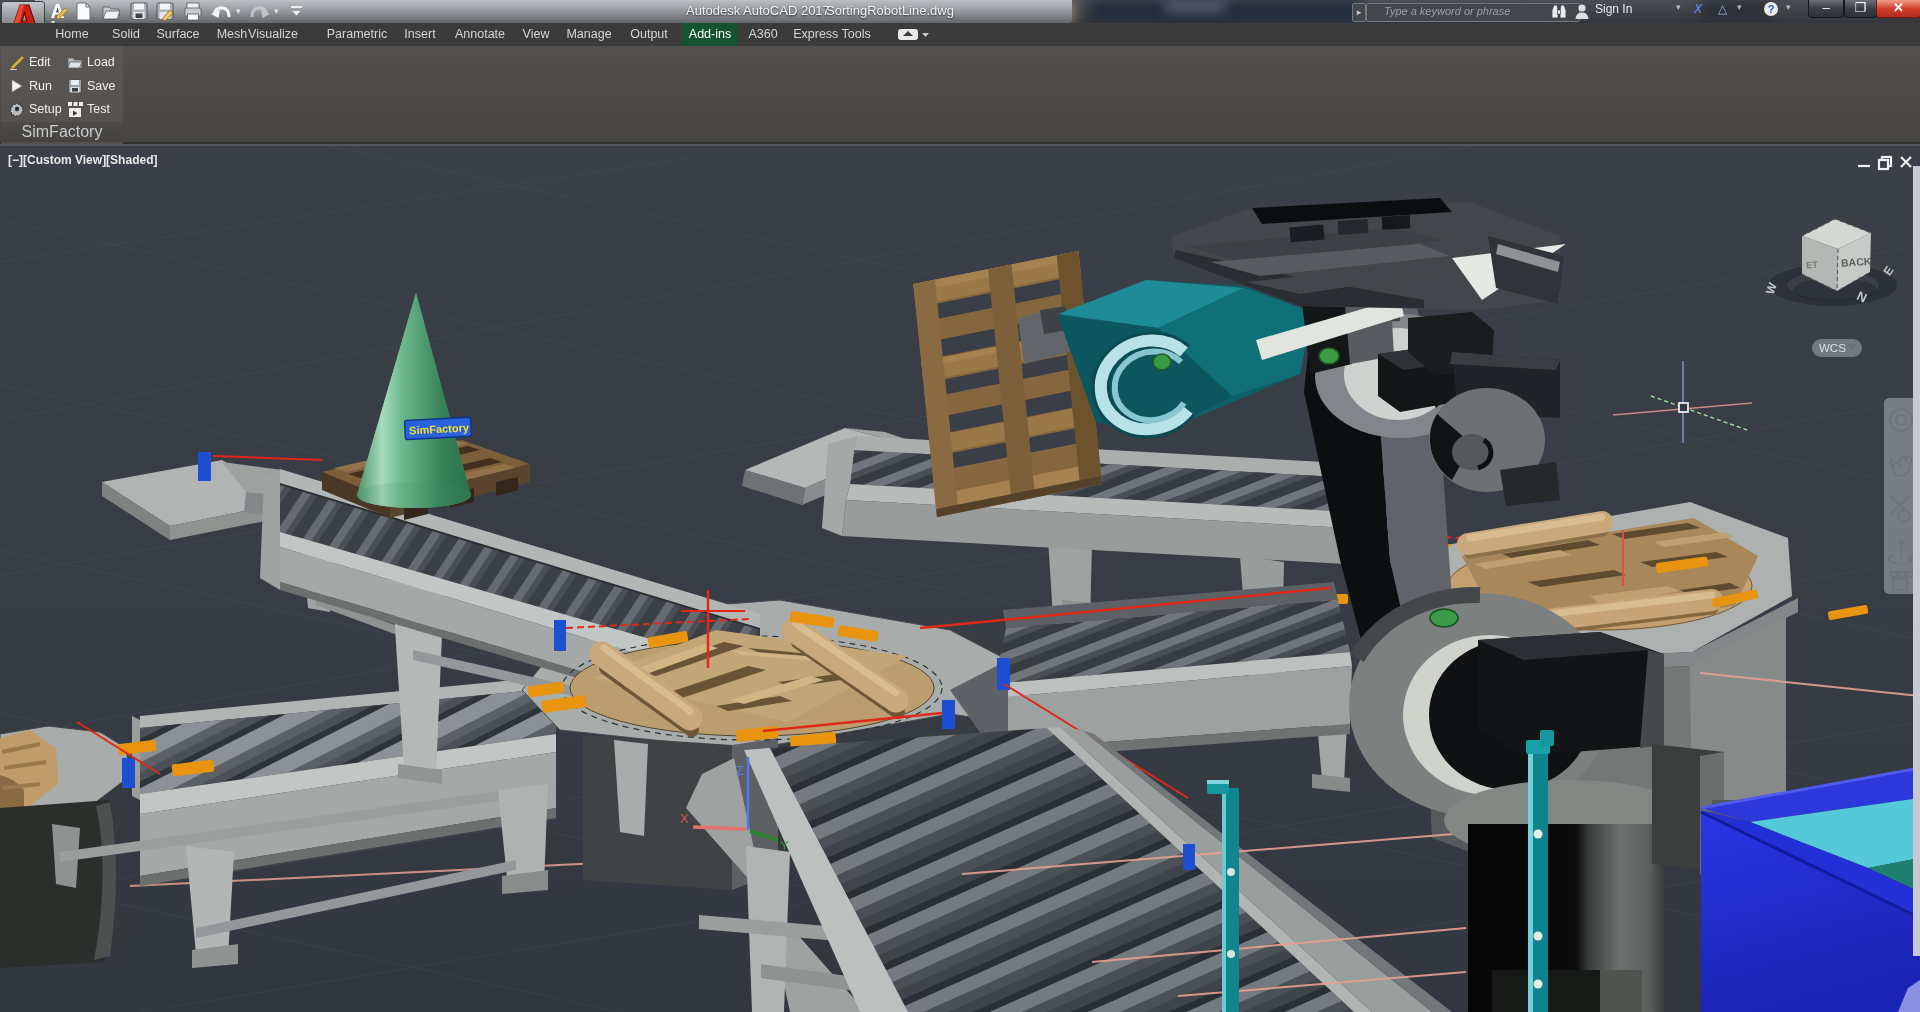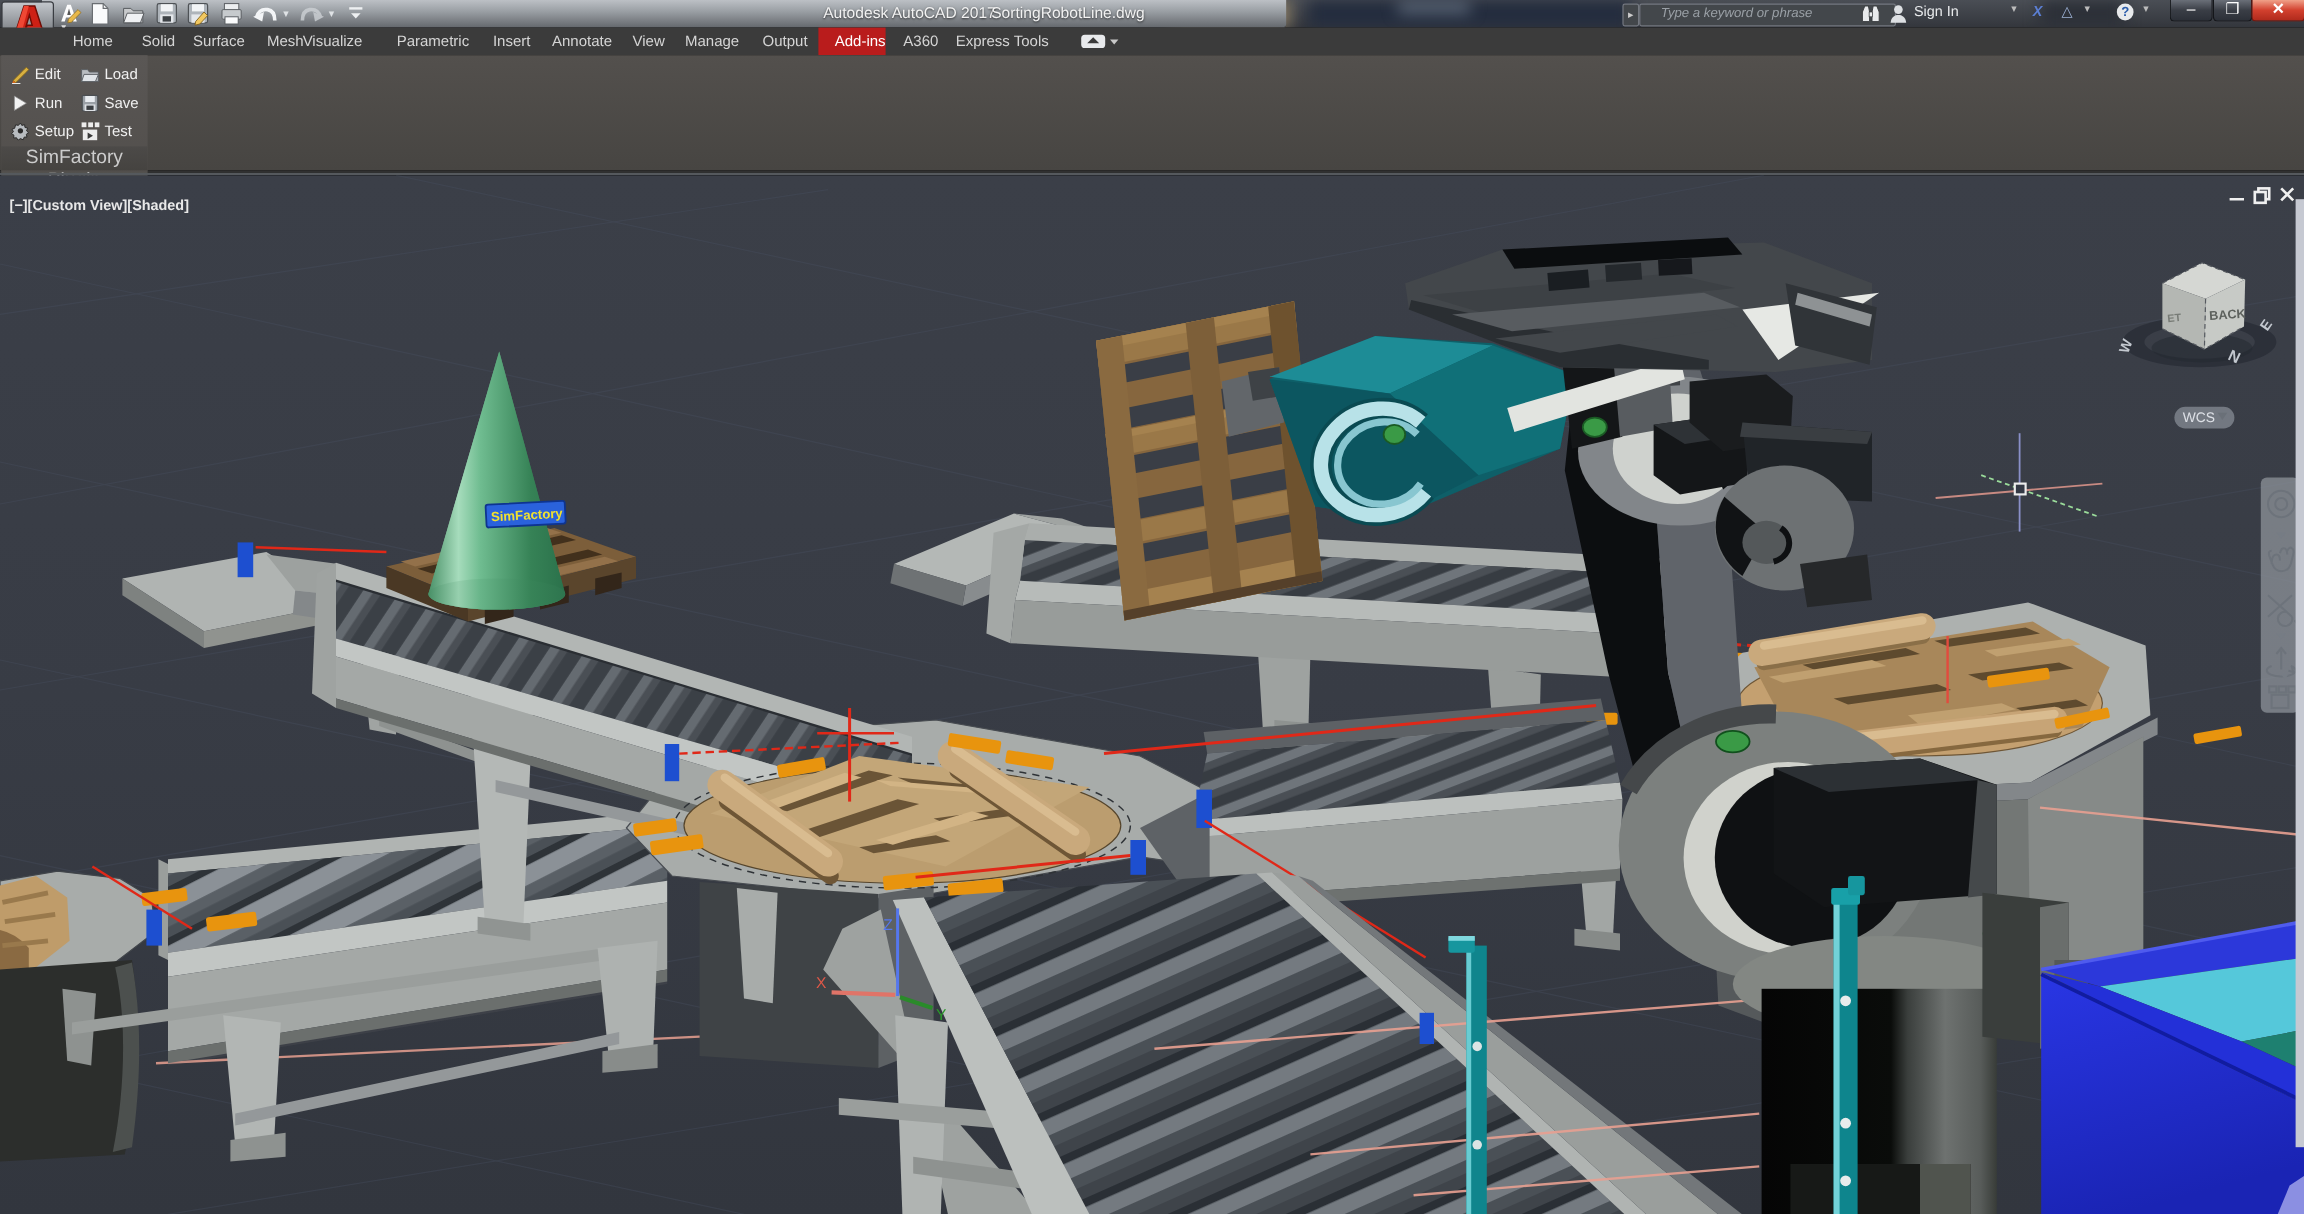--- a/index.html
+++ b/index.html
@@ -9,31 +9,31 @@
 #qat{position:absolute;left:35px;top:0;width:1037px;height:23px;background:linear-gradient(#bcc0c5 0%,#9ba0a5 40%,#7e8287 72%,#64686d 100%);border-radius:0 0 4px 4px;border-bottom:1px solid #43464a;}
 #apbtn{position:absolute;left:1px;top:1px;width:42px;height:40px;background:linear-gradient(#c3c7cc,#84888d 55%,#606468);border:1px solid #3a3d42;border-radius:3px;z-index:30;}
 .ttext{position:absolute;top:3px;font-size:13px;color:#f2f2f2;text-shadow:0 1px 2px rgba(0,0,0,.7);}
 
 #search{position:absolute;left:1366px;top:3px;width:178px;height:15px;background:#43474b;border:1px solid #747880;border-radius:2px;color:#9aa0a6;font-style:italic;font-size:11px;padding:1px 17px;}
 .ic{position:absolute;top:2px;color:#e8eaec;font-size:12px;}
 
 .wbtn{position:absolute;top:0;height:17px;border:1px solid #14161a;border-top:none;border-radius:0 0 4px 4px;background:linear-gradient(#6a6f78,#3a3e46 50%,#2c3038);color:#fff;text-align:center;line-height:15px;font-size:13px;}
 
 #tabs{position:absolute;left:0;top:23px;width:1920px;height:23px;background:#3b3b3b;}
-.tab{position:absolute;top:0;height:23px;line-height:23px;color:#d5d5d5;font-size:12.5px;text-align:right;}
-.tab.act{background:#b91c1c;color:#fff;}
+.tab{position:absolute;top:0;height:23px;line-height:23px;color:#d5d5d5;font-size:12.5px;text-align:center;}
+.tab.act{background:#14532d;color:#fff;}
 
 #ribbon{position:absolute;left:0;top:46px;width:1920px;height:96px;background:linear-gradient(#53504d,#474542);border-bottom:2px solid #303030;}
 #panel{position:absolute;left:1px;top:0px;width:122px;height:124px;background:linear-gradient(#5a5755,#504d4a);}
 #plabel{position:absolute;left:0px;top:76px;width:122px;height:20px;background:linear-gradient(#4c4a48,#454340);color:#cccccc;font-size:16px;text-align:center;line-height:19px;}
 .pbtn{position:absolute;color:#f0f0f0;font-size:12.5px;}
 .picon{position:absolute;width:16px;height:16px;}
 
 #vp{position:absolute;left:0;top:146px;width:1920px;height:866px;}
-#vplabel{position:absolute;left:8px;top:164px;font-size:12px;font-weight:bold;color:#e8e8e8;z-index:40;}
+#vplabel{position:absolute;left:8px;top:153px;font-size:12px;font-weight:bold;color:#e8e8e8;z-index:40;}
 </style></head>
 <body>
 <div id="app">
 
 <div id="titlebar">
   <div class="blob" style="left:320px;top:2px;width:90px;height:20px;background:#17181c;"></div>
   <div class="blob" style="left:975px;top:0;width:100px;height:23px;background:#8d7f66;"></div>
   <div class="blob" style="left:1090px;top:0;width:270px;height:23px;background:#232c3e;"></div>
   <div class="blob" style="left:1165px;top:1px;width:60px;height:10px;background:#5d6878;"></div>
   <div class="blob" style="left:1700px;top:0;width:70px;height:23px;background:#2c3038;"></div>

